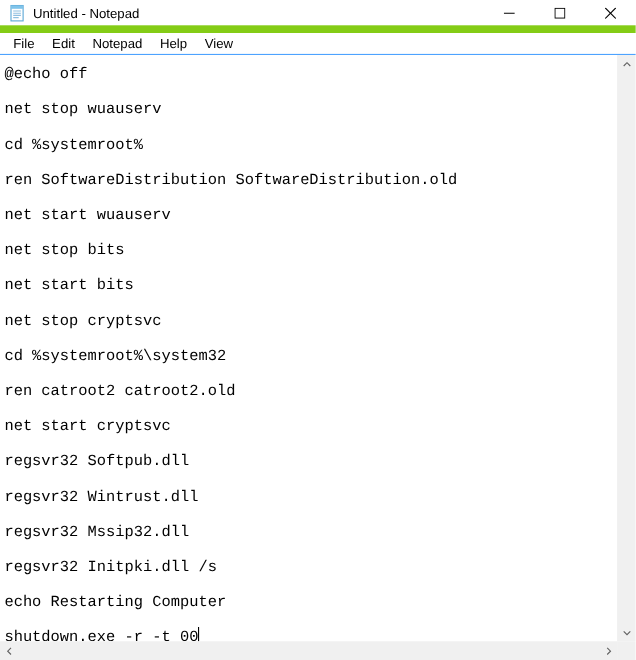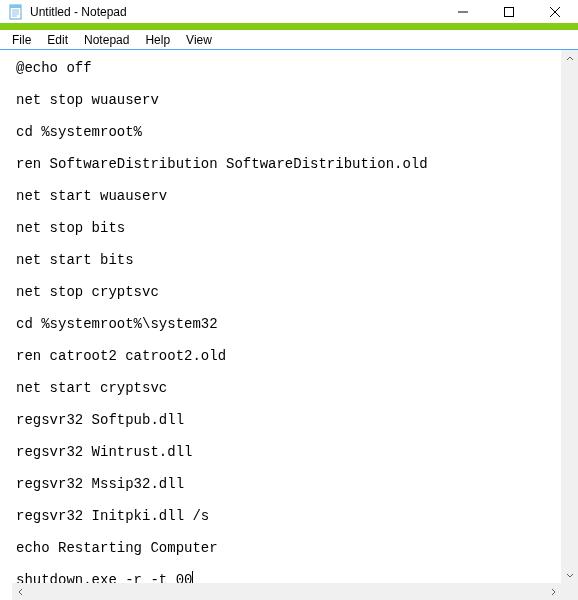--- a/index.html
+++ b/index.html
@@ -57,21 +57,20 @@
     }
     .menu-item {
       padding: 2px 8px;
       font-size: 12px;
       color: #000;
     }
     .editor-wrap {
       flex: 1;
       position: relative;
       overflow: hidden;
-      margin-left: 12px;
     }
     .editor {
       position: absolute;
       top: 0; left: 0; right: 17px; bottom: 17px;
       padding: 2px 4px;
       font-family: Consolas, "Courier New", monospace;
       font-size: 14px;
       line-height: 32px;
       white-space: pre;
       overflow: hidden;

